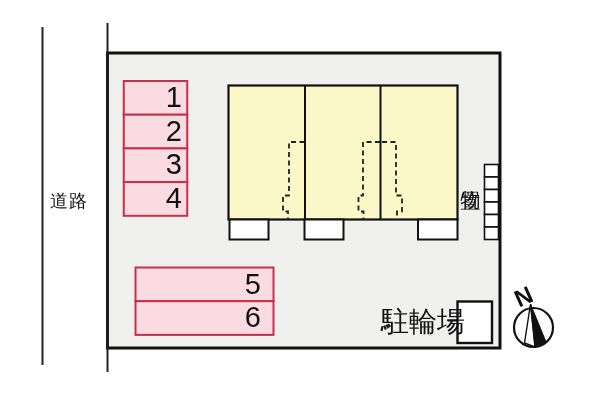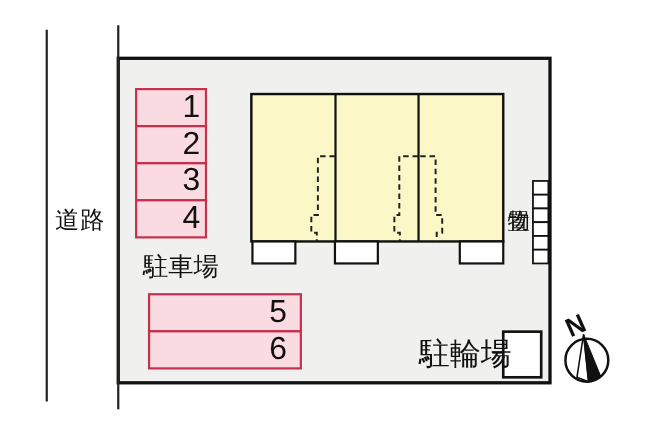--- a/index.html
+++ b/index.html
@@ -3,21 +3,21 @@
 <meta charset="utf-8">
 <style>
   html,body{margin:0;padding:0;background:#fff;}
   .canvas{
     position:relative;width:600px;height:400px;background:#ffffff;
     font-family:"Liberation Sans","DejaVu Sans",sans-serif;
     color:#111;overflow:hidden;
   }
   .canvas svg{position:absolute;left:0;top:0;}
   .lbl{position:absolute;white-space:nowrap;color:#111;}
-  .lbl-road{left:50px;top:190px;font-size:22px;line-height:23px;letter-spacing:1px;font-family:Liberation Mono, monospace;}
+  .lbl-road{left:50px;top:190px;font-size:18px;line-height:23px;letter-spacing:1px;}
   .lbl-parking{left:130px;top:231px;font-size:23px;line-height:23px;}
   .lbl-bicycle{left:381px;top:311px;font-size:28px;line-height:22px;}
   .lbl-storage{left:461px;top:175px;font-size:20px;line-height:20px;
     writing-mode:vertical-rl;text-orientation:upright;height:46px;}
   .lbl-north{left:515px;top:283px;font-size:24px;font-weight:bold;
     transform:rotate(-24deg);}
   .stall-num{position:absolute;text-align:right;font-size:29px;
     line-height:33.7px;height:33.7px;color:#111;}
   .n14{left:124px;width:58px;}
   .n56{left:136px;width:125px;}
@@ -84,21 +84,20 @@
     <rect x="457.5" y="301.5" width="34.5" height="41.5" class="bikebox"></rect>
 
     <g>
       <circle cx="533.5" cy="327.5" r="19.5" class="compass-circle"></circle>
       <polygon points="530.5,304 524.5,343 535,347" class="needle-white"></polygon>
       <polygon points="530.5,304 546,342 535,347" class="needle-black"></polygon>
     </g>
   </svg>
 
   <div class="lbl lbl-road">道路</div>
-  <div class="lbl lbl-parking">駐車場</div>
   <div class="lbl lbl-bicycle">駐輪場</div>
   <div class="lbl lbl-storage">物置</div>
   <div class="lbl lbl-north">N</div>
 
   <div class="stall-num n14" style="top:81px;">1</div>
   <div class="stall-num n14" style="top:114.7px;">2</div>
   <div class="stall-num n14" style="top:148.4px;">3</div>
   <div class="stall-num n14" style="top:182.1px;">4</div>
   <div class="stall-num n56" style="top:267.5px;">5</div>
   <div class="stall-num n56" style="top:301.2px;">6</div>

